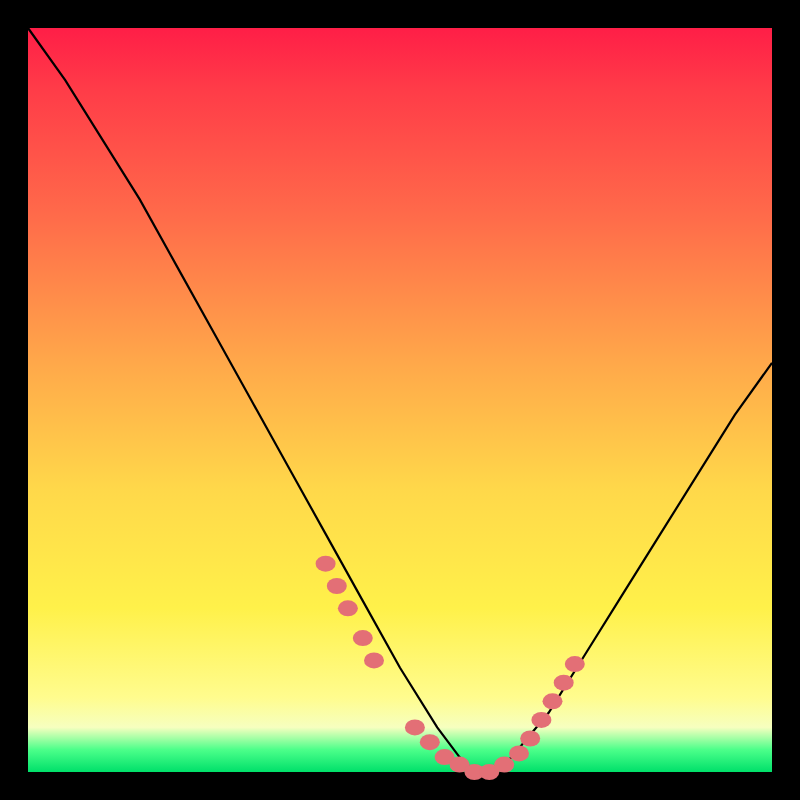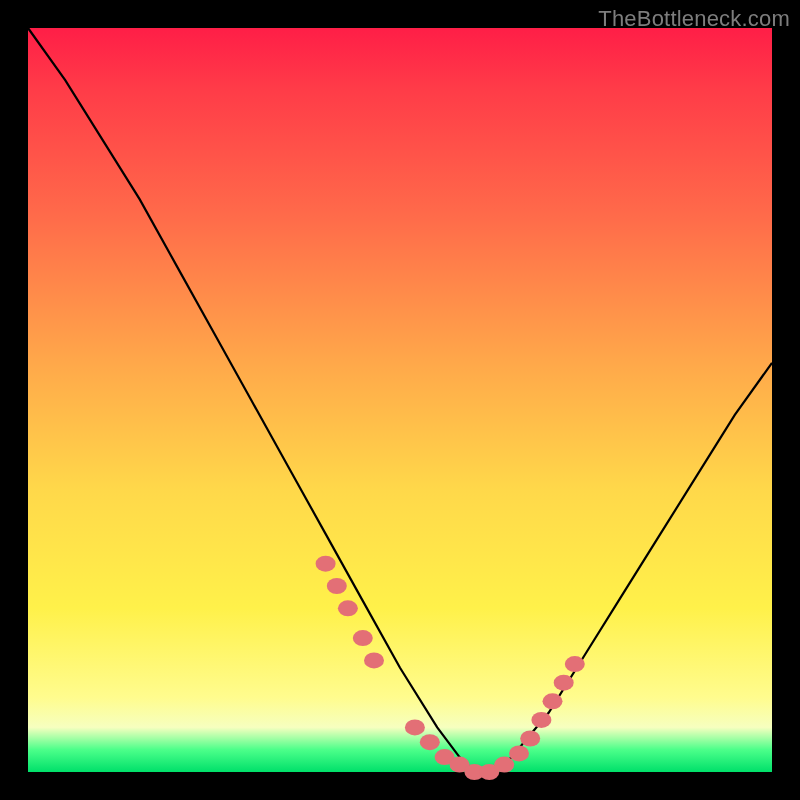--- a/index.html
+++ b/index.html
@@ -57,21 +57,20 @@
     width: 744px;
     height: 744px;
     overflow: visible;
   }
 </style>
 </head>
 <body>
 
 <div class="frame">
 
-  <div class="watermark">TheBottleneck.com</div>
 
   <div class="plot">
     <svg class="curve" viewBox="0 0 744 744" preserveAspectRatio="none">
       <path id="main-curve" fill="none" stroke="#000" stroke-width="2.2" d="M0.0 0.0 L37.2 52.1 L74.4 111.6 L111.6 171.1 L148.8 238.1 L186.0 305.0 L223.2 372.0 L260.4 439.0 L297.6 505.9 L334.8 572.9 L372.0 639.8 L409.2 699.4 L431.5 729.1 L446.4 744.0 L468.7 744.0 L483.6 729.1 L520.8 684.5 L558.0 625.0 L595.2 565.4 L632.4 505.9 L669.6 446.4 L706.8 386.9 L744.0 334.8"></path>
       <g id="marker-group">
           <ellipse cx="297.6" cy="535.7" rx="10" ry="8" fill="#e36f76"></ellipse>
           <ellipse cx="308.8" cy="558.0" rx="10" ry="8" fill="#e36f76"></ellipse>
           <ellipse cx="319.9" cy="580.3" rx="10" ry="8" fill="#e36f76"></ellipse>
           <ellipse cx="334.8" cy="610.1" rx="10" ry="8" fill="#e36f76"></ellipse>
           <ellipse cx="346.0" cy="632.4" rx="10" ry="8" fill="#e36f76"></ellipse>

